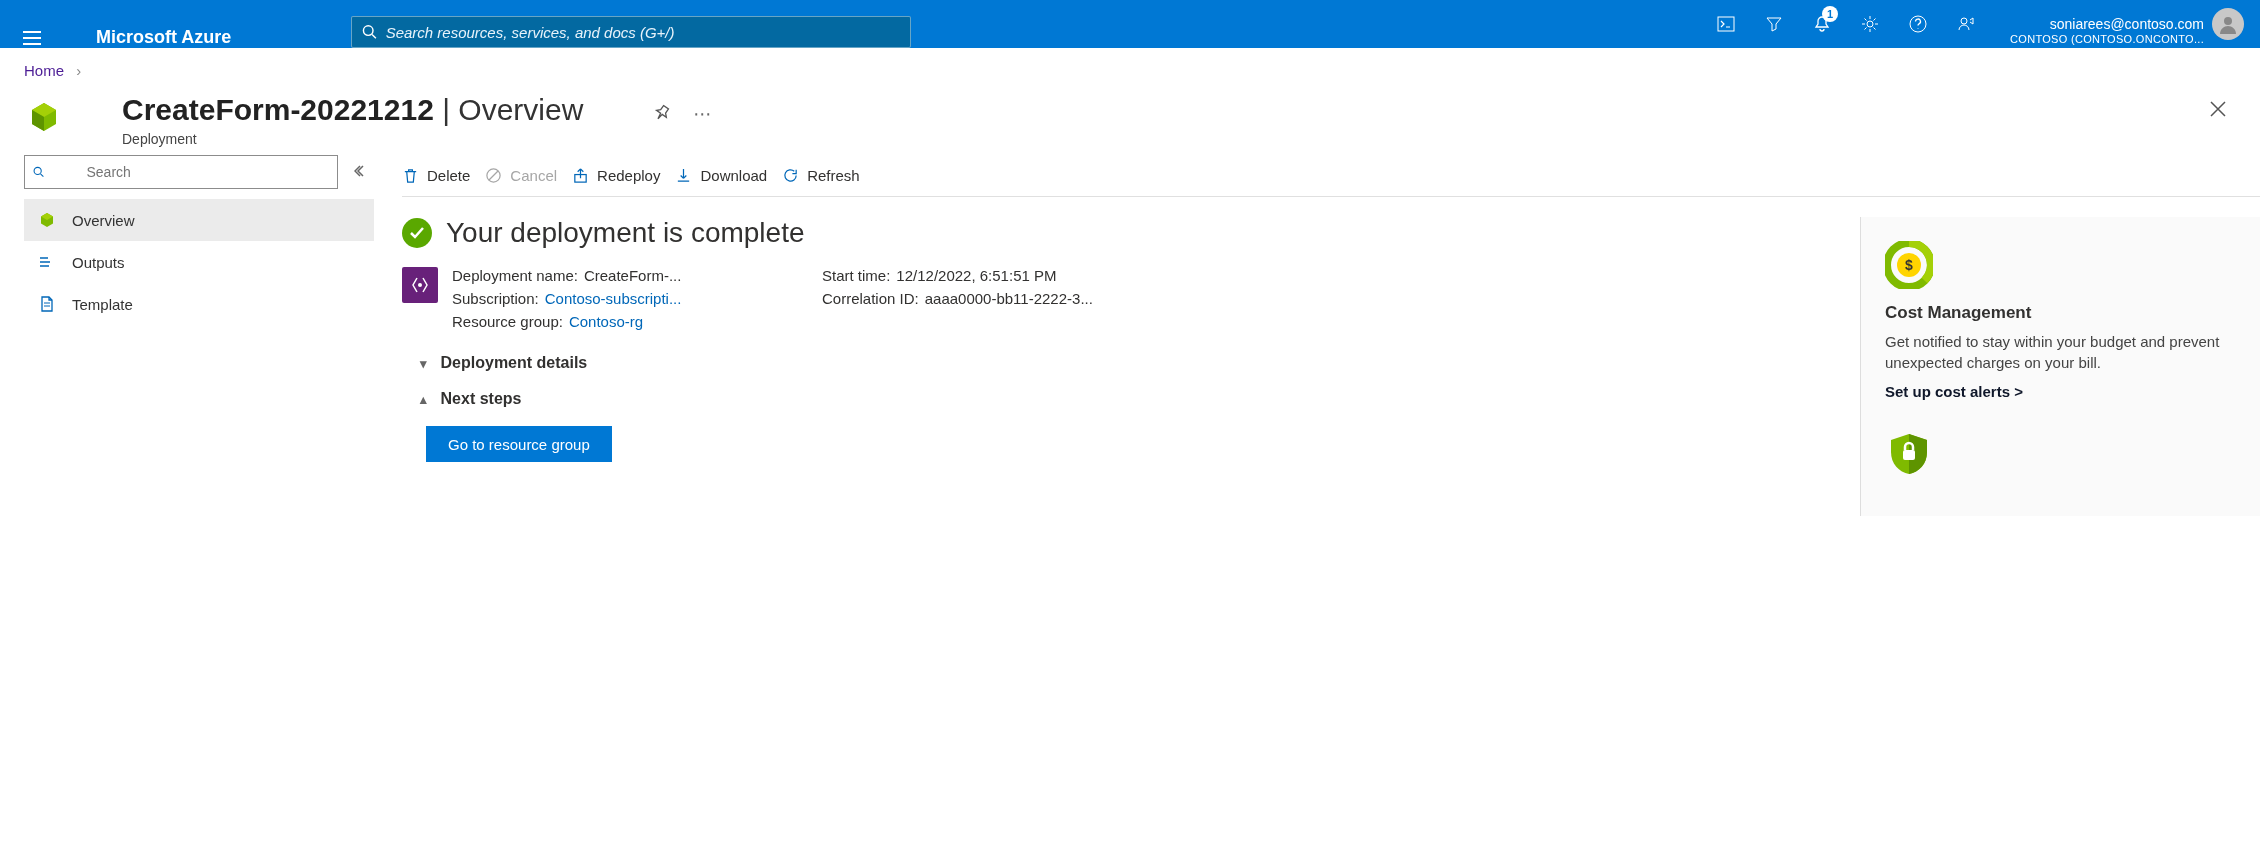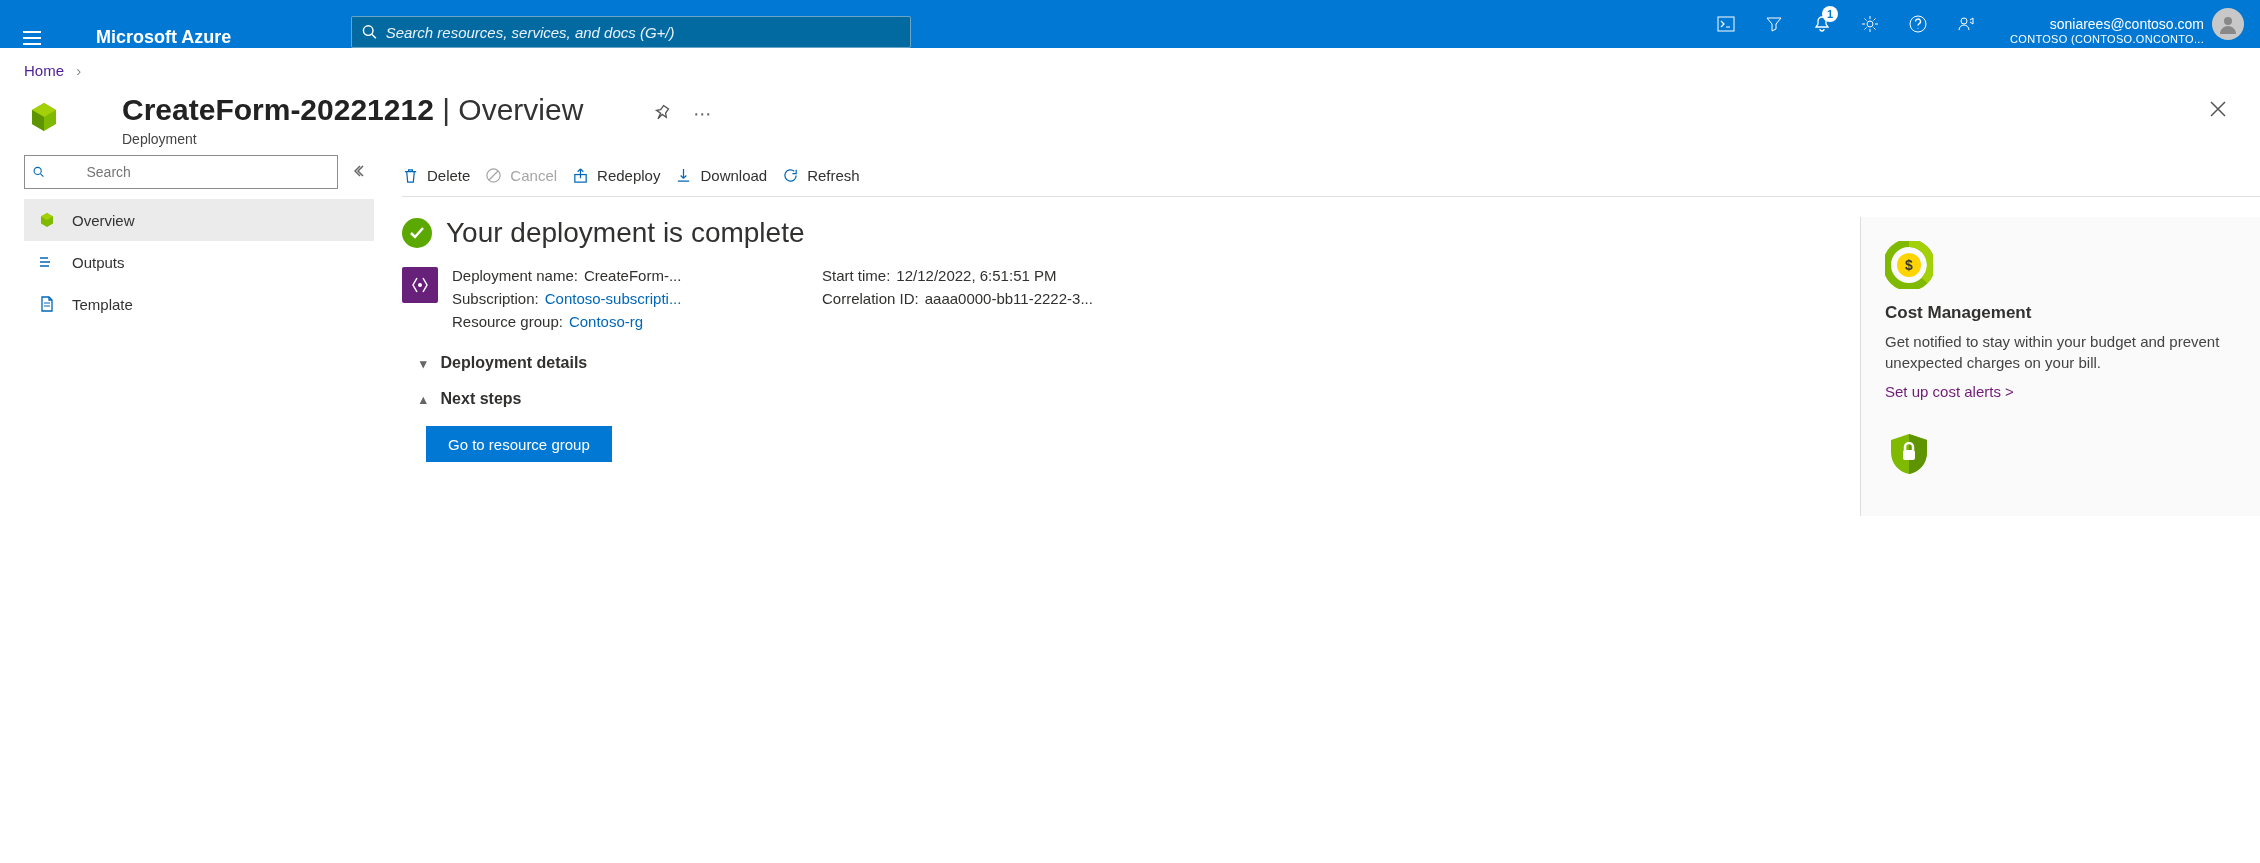--- a/index.html
+++ b/index.html
@@ -90,21 +90,21 @@
 .expander { display:flex; align-items:center; gap:14px; font-size:16px; font-weight:600; margin-bottom:18px; cursor:pointer; padding-left:18px; }
 .expander .arrow { color:#666; font-size:13px; }
 
 .primary-btn { background:#0078d4; color:#fff; border:none; height:36px; padding:0 22px; font-size:15px; cursor:pointer; margin-left:24px; }
 
 
 .rightpanel { width:400px; border-left:1px solid #ddd; background:#fafafa; padding:24px; flex-shrink:0; }
 .rp-icon { width:48px; height:48px; margin-bottom:14px; }
 .rightpanel h3 { font-size:17px; font-weight:600; margin-bottom:8px; }
 .rightpanel p { font-size:15px; color:#444; margin-bottom:10px; line-height:1.4; }
-.rightpanel a { color:#701a75; text-decoration:none; font-size:15px; }
+.rightpanel a { color:#0f172a; text-decoration:none; font-size:15px;font-weight:bold; }
 .rp-sec2 { margin-top:30px; }
 </style>
 </head>
 <body>
 
 <div class="topbar">
   <div class="hamburger">
     <svg viewBox="0 0 18 14">
         <path d="M0 1h18M0 7h18M0 13h18" stroke="#fff" stroke-width="2"></path>
       </svg>

